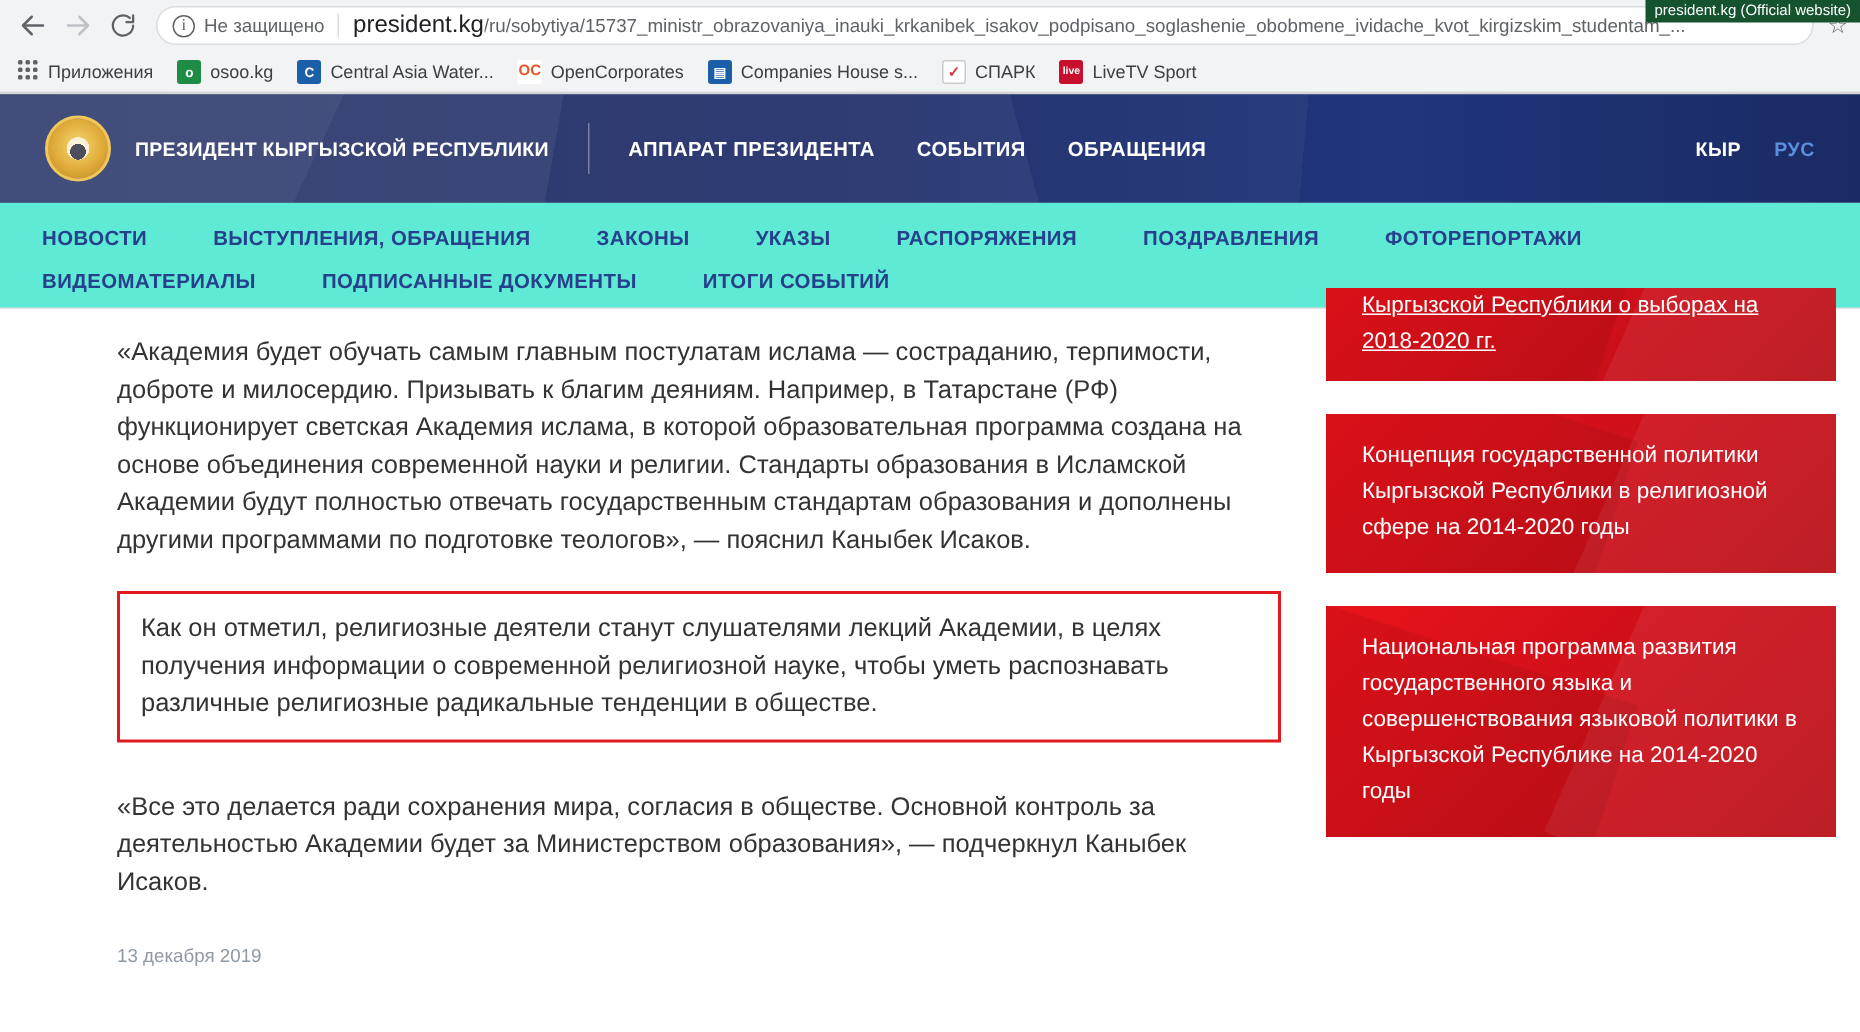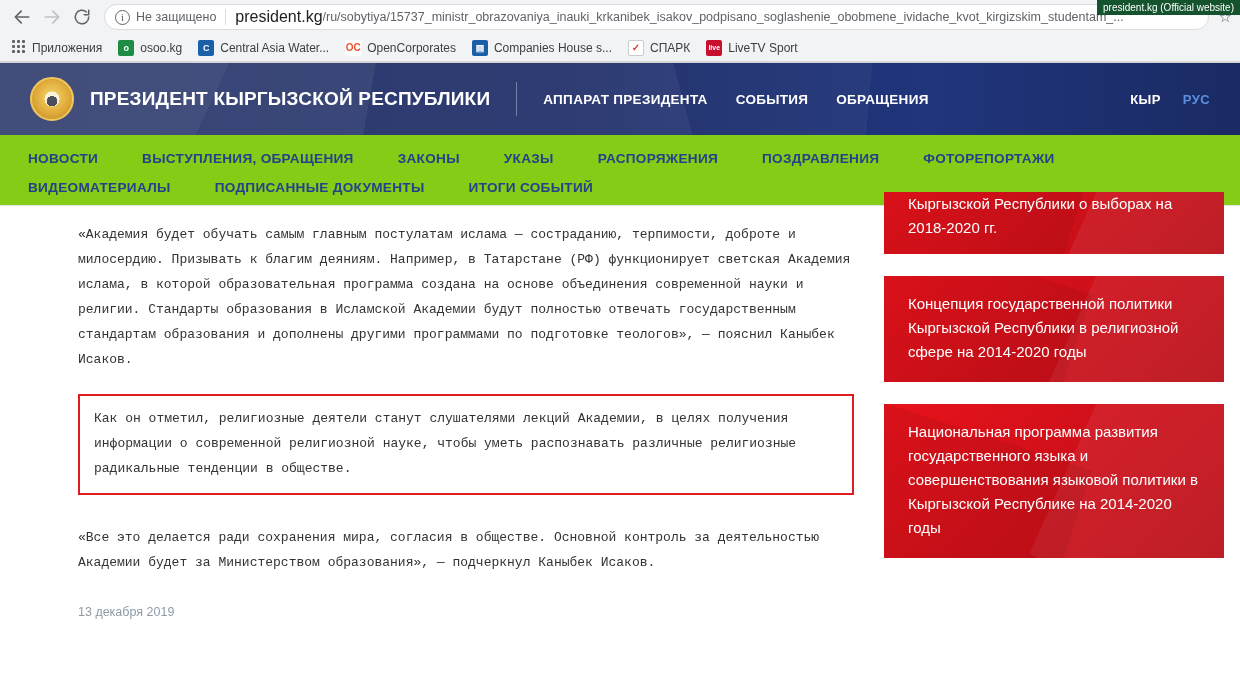--- a/index.html
+++ b/index.html
@@ -167,21 +167,21 @@
     width: 22px; height: 22px;
     transform: translate(-50%, -50%);
     border-radius: 50%;
     background:
       radial-gradient(circle at 50% 60%, #17255c 0 30%, transparent 31%),
       radial-gradient(circle at 50% 50%, #fff 0 48%, transparent 49%);
     opacity: .75;
   }
   .site-title {
     color: #ffffff;
-    font-size: 19px;
+    font-size: 13px;
     font-weight: bold;
     letter-spacing: .2px;
     margin-left: 16px;
     white-space: nowrap;
   }
   .hdr-sep {
     width: 1px;
     height: 34px;
     background: rgba(255,255,255,.35);
     margin: 0 26px;
@@ -210,21 +210,21 @@
     font-size: 13px;
     font-weight: bold;
     color: #ffffff;
     letter-spacing: .4px;
   }
   .lang span.active { color: #5b8fe0; }
 
   
   .subnav {
     padding: 16px 28px 10px 28px;
-    background: #84cc16;
+    background: #5eead4;
     border-bottom: 1px solid #e3e3e3;
   }
   .subnav-row {
     display: flex;
     flex-wrap: wrap;
     column-gap: 44px;
     row-gap: 14px;
   }
   .subnav a {
     color: #27408b;
@@ -241,24 +241,23 @@
     padding: 0;
     height: 468px;
   }
   .article {
     width: 884px;
     padding: 16px 30px 0 78px;
     overflow: hidden;
   }
   .article p {
     margin: 0 0 22px 0;
-    font-size: 13px;
+    font-size: 17px;
     line-height: 25px;
     color: #333333;
-    font-family: Liberation Mono, monospace;
   }
   .highlight {
     border: 2px solid #e01b20;
     padding: 10px 12px 12px 14px;
     margin: 0 0 30px 0;
   }
   .highlight p { margin: 0; }
   .date {
     font-size: 12.5px;
     color: #8e9aa6;
@@ -295,20 +294,21 @@
     left: -60px; bottom: -90px;
     width: 240px; height: 220px;
     background: rgba(0,0,0,0.06);
     transform: rotate(18deg);
   }
   .banner span { position: relative; z-index: 2; }
   .banner.first {
     margin-top: -14px;
     padding-top: 0;
     height: 62px;
+    text-decoration: underline;
   }
 </style>
 </head>
 <body>
 
 <div class="chrome">
   <div class="toolbar" style="position:relative;">
     <div class="nav-btn">
       <svg width="20" height="20" viewBox="0 0 24 24" fill="none" stroke="#5f6368" stroke-width="2" stroke-linecap="round" stroke-linejoin="round">
           <line x1="20" y1="12" x2="5" y2="12"></line>

